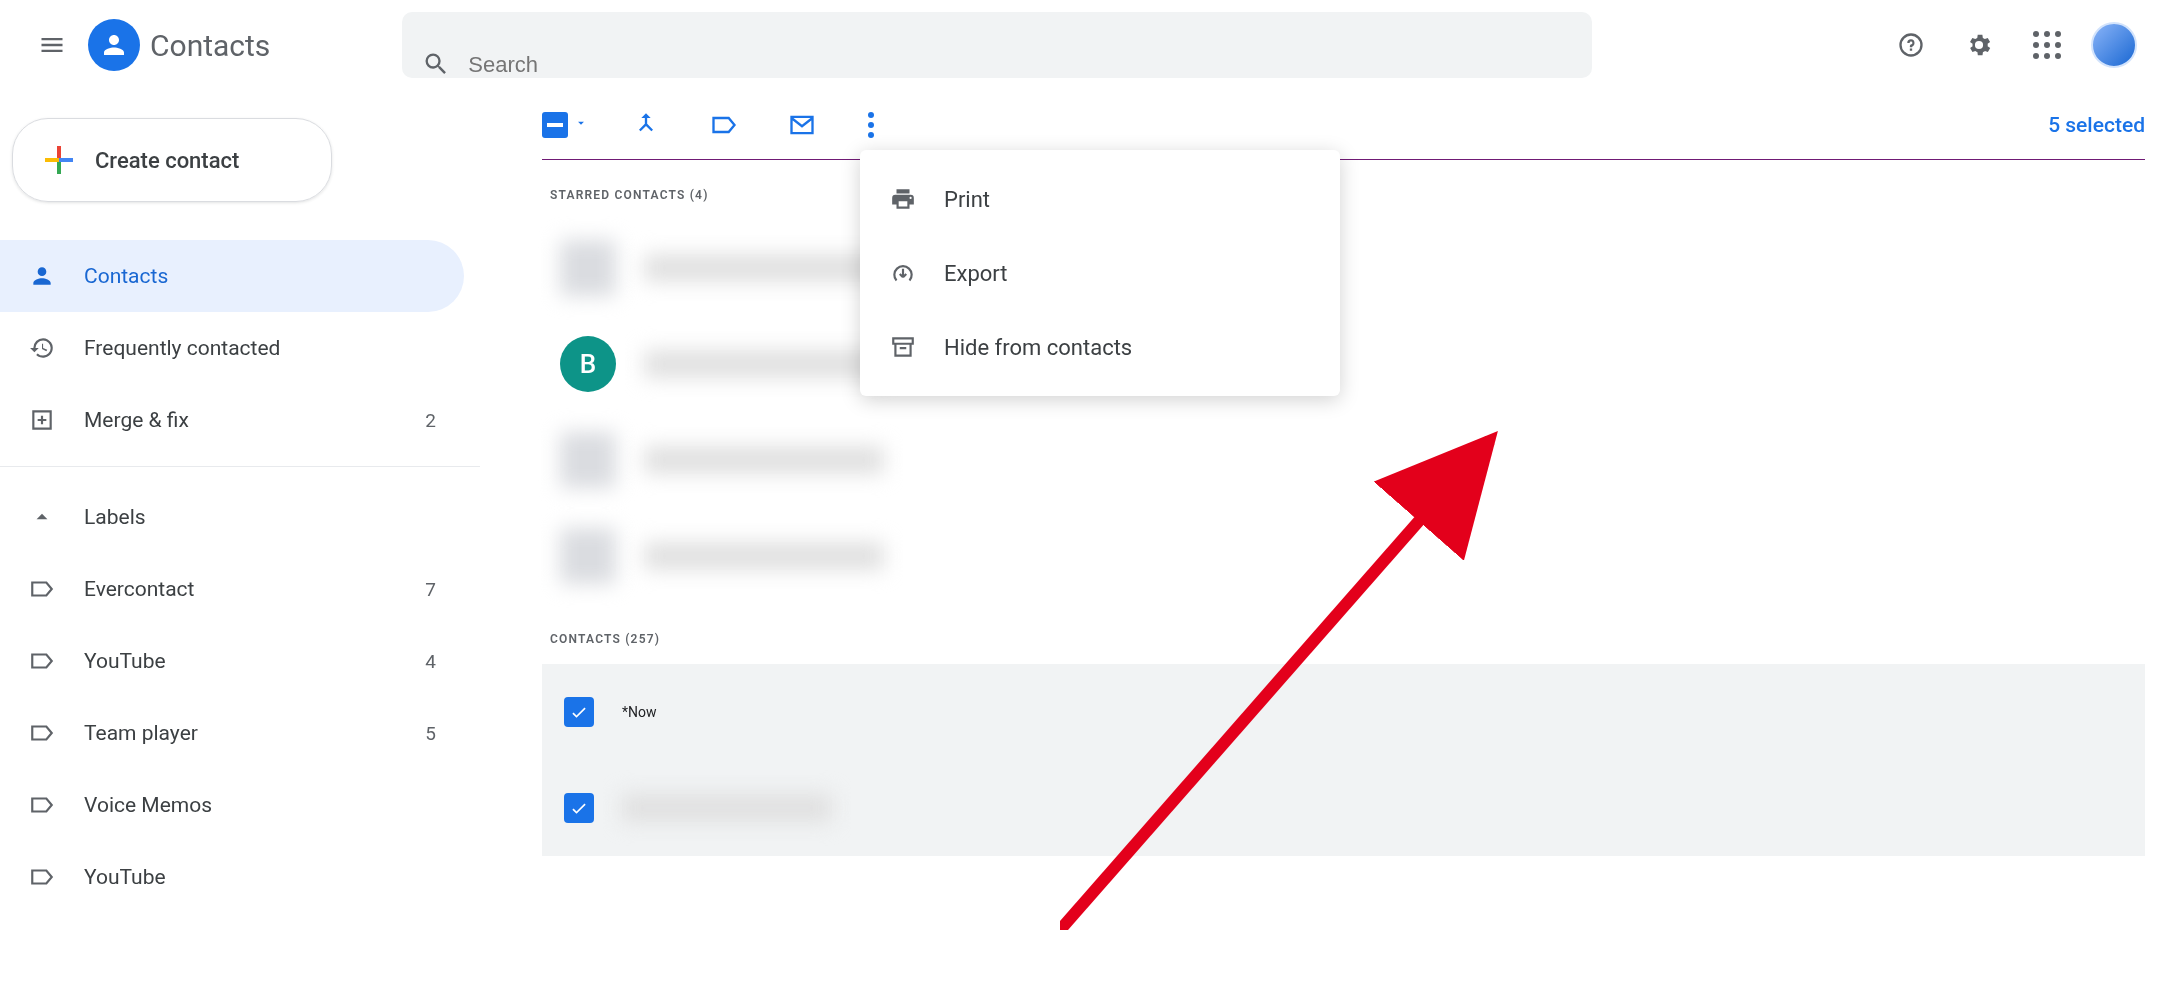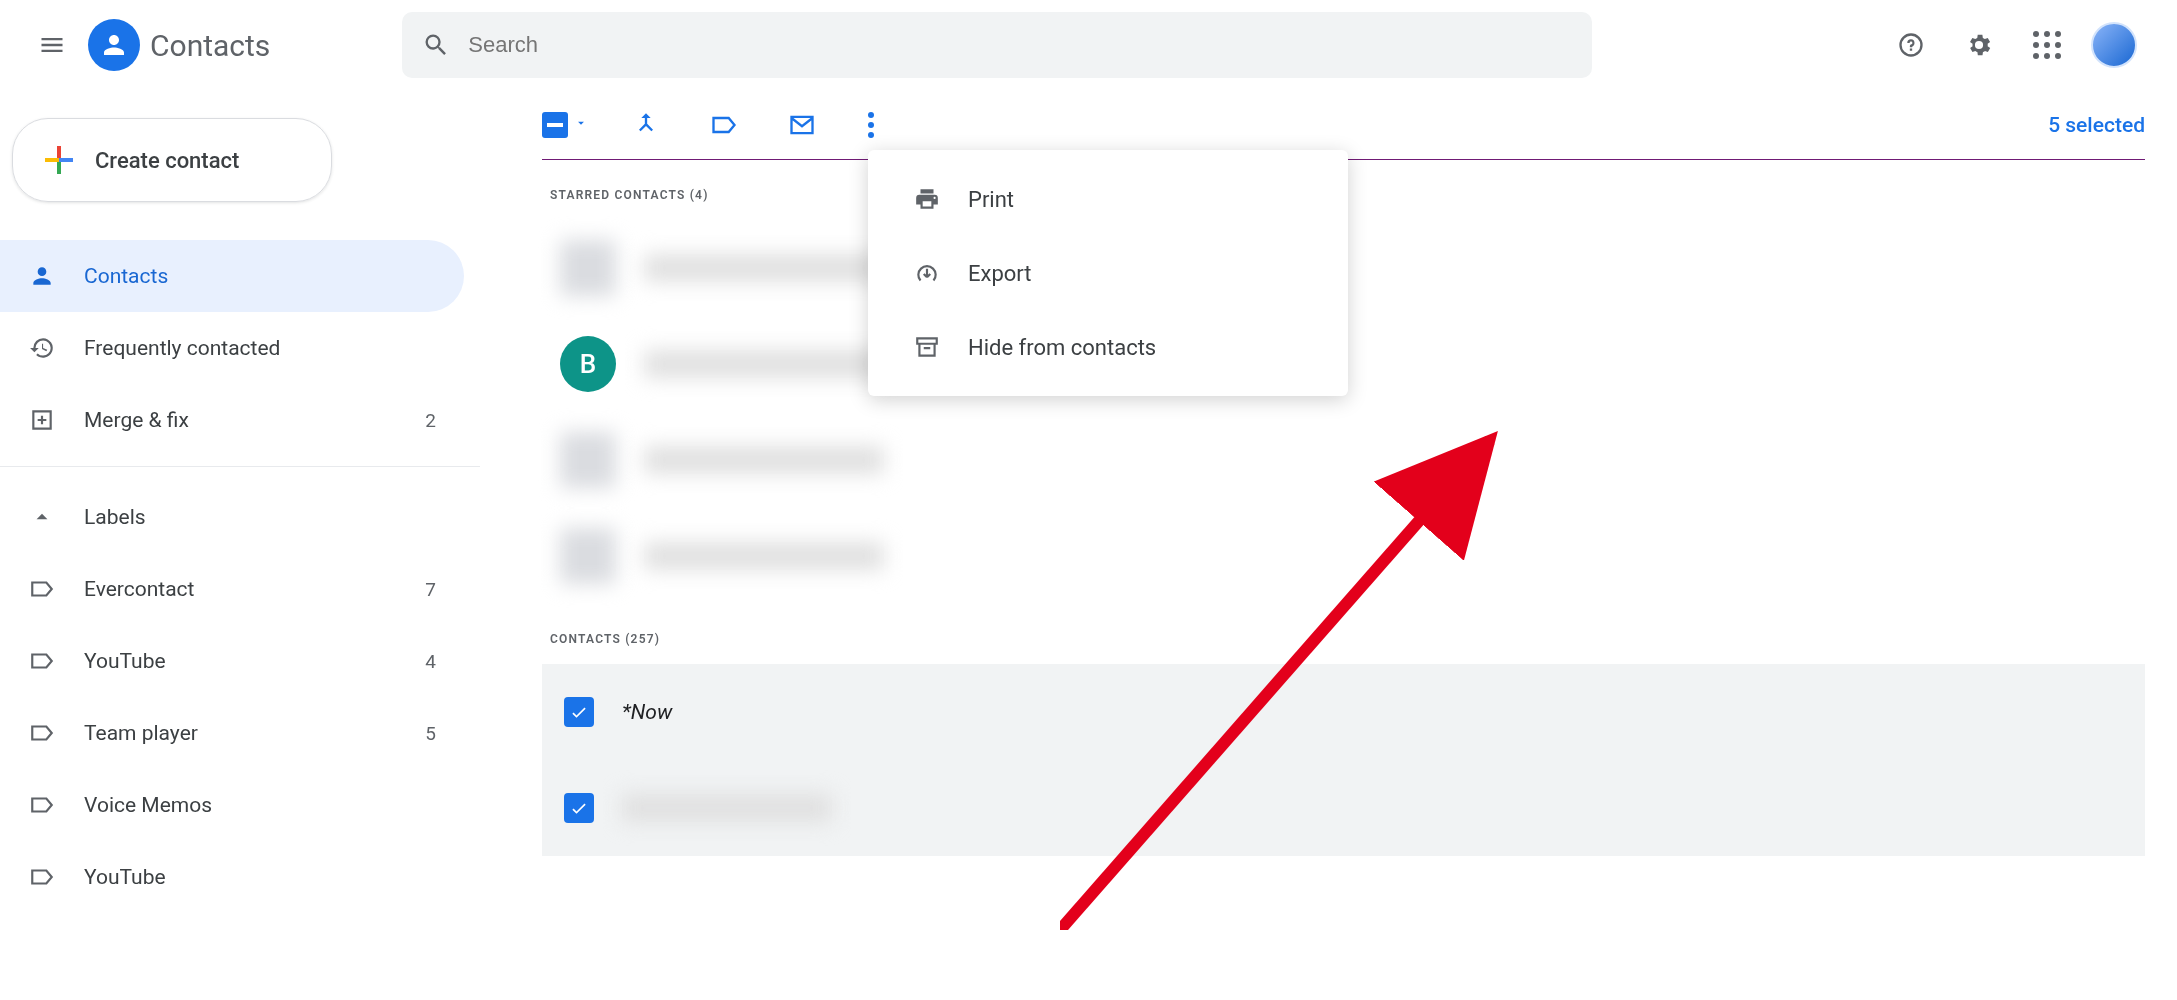--- a/index.html
+++ b/index.html
@@ -38,21 +38,21 @@
   .logo-text {
     font-size: 30px; color: #5f6368; font-weight: 400;
   }
   .search-bar {
     flex: 1;
     max-width: 1190px;
     height: 66px;
     background: #f1f3f4;
     border-radius: 10px;
     display: flex;
-    align-items: center;
+    align-items: flex-end;
     padding: 0 20px;
     gap: 18px;
   }
   .search-bar svg { width: 28px; height: 28px; fill: #5f6368; }
   .search-bar input {
     border: none; background: transparent;
     font-size: 22px; color: #5f6368;
     outline: none; flex: 1;
   }
   .header-right {
@@ -180,30 +180,30 @@
   .blur { filter: blur(10px); }
   .mock-name {
     width: 240px; height: 28px; background:#e0e0e0;
   }
   .checkbox {
     width: 30px; height:30px; background:#1a73e8; border-radius:4px;
     display:flex; align-items:center; justify-content:center;
     margin-left: 4px;
   }
   .checkbox svg { width:20px; height:20px; fill:#fff; }
-  .contact-name { font-size: 21px; color:#202124;font-style:italic; }
+  .contact-name { font-size: 14px; color:#202124; }
   
   .dropdown {
     position:absolute;
-    top: 60px; left: 388px;
+    top: 60px; left: 380px;
     width: 480px;
     background:#fff;
     box-shadow: 0 4px 20px rgba(0,0,0,.18);
     border-radius:6px;
-    padding: 12px 16px;
+    padding: 12px 0;
     z-index: 50;
   }
   .dd-item {
     height: 74px;
     display:flex; align-items:center;
     padding: 0 30px; gap: 28px;
     cursor:pointer;
     font-size:22px; color:#3c4043;
   }
   .dd-item.hover { background:#f1f3f4; }

